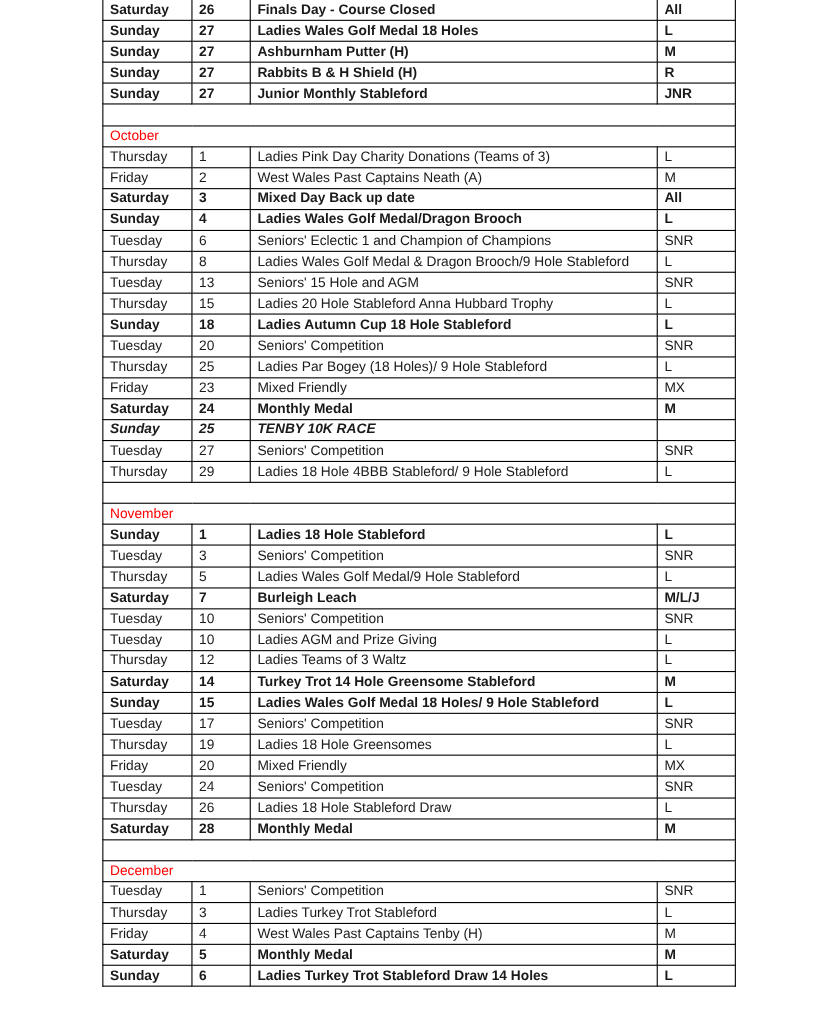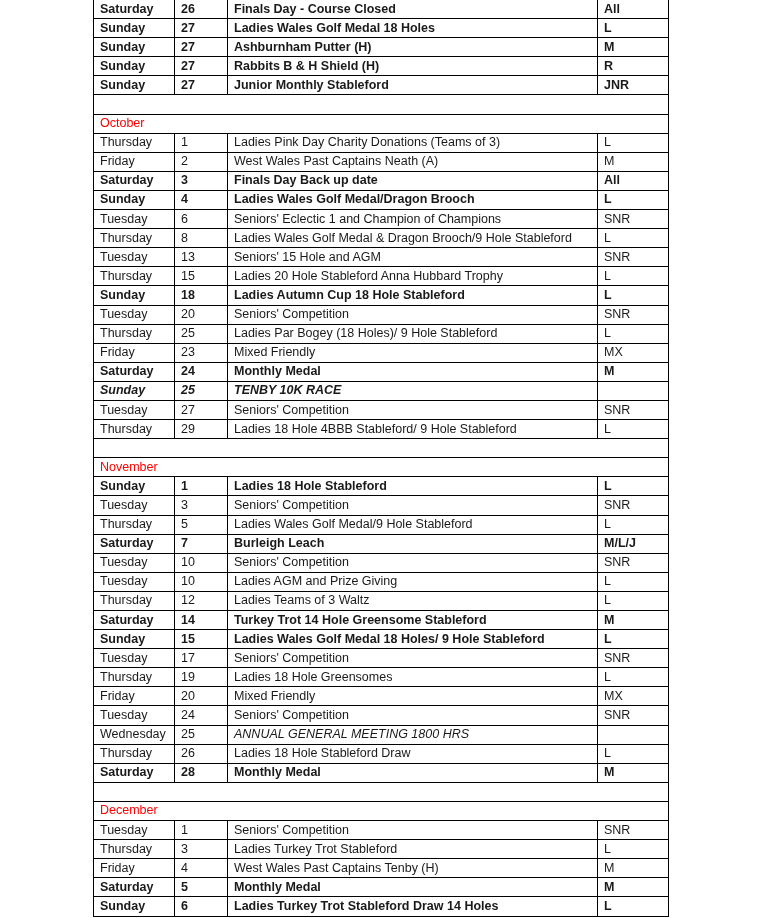--- a/index.html
+++ b/index.html
@@ -74,21 +74,21 @@
         </tr>
         <tr>
           <td>Friday</td>
           <td>2</td>
           <td>West Wales Past Captains Neath (A)</td>
           <td>M</td>
         </tr>
         <tr class="bold">
           <td>Saturday</td>
           <td>3</td>
-          <td>Finals Day Back up date</td>
+          <td>Mixed Day Back up date</td>
           <td>All</td>
         </tr>
         <tr class="bold">
           <td>Sunday</td>
           <td>4</td>
           <td>Ladies Wales Golf Medal/Dragon Brooch</td>
           <td>L</td>
         </tr>
         <tr>
           <td>Tuesday</td>
@@ -238,26 +238,20 @@
           <td>Friday</td>
           <td>20</td>
           <td>Mixed Friendly</td>
           <td>MX</td>
         </tr>
         <tr>
           <td>Tuesday</td>
           <td>24</td>
           <td>Seniors' Competition</td>
           <td>SNR</td>
-        </tr>
-        <tr>
-          <td>Wednesday</td>
-          <td>25</td>
-          <td style="font-style: italic;">ANNUAL GENERAL MEETING 1800 HRS</td>
-          <td></td>
         </tr>
         <tr>
           <td>Thursday</td>
           <td>26</td>
           <td>Ladies 18 Hole Stableford Draw</td>
           <td>L</td>
         </tr>
         <tr class="bold">
           <td>Saturday</td>
           <td>28</td>

